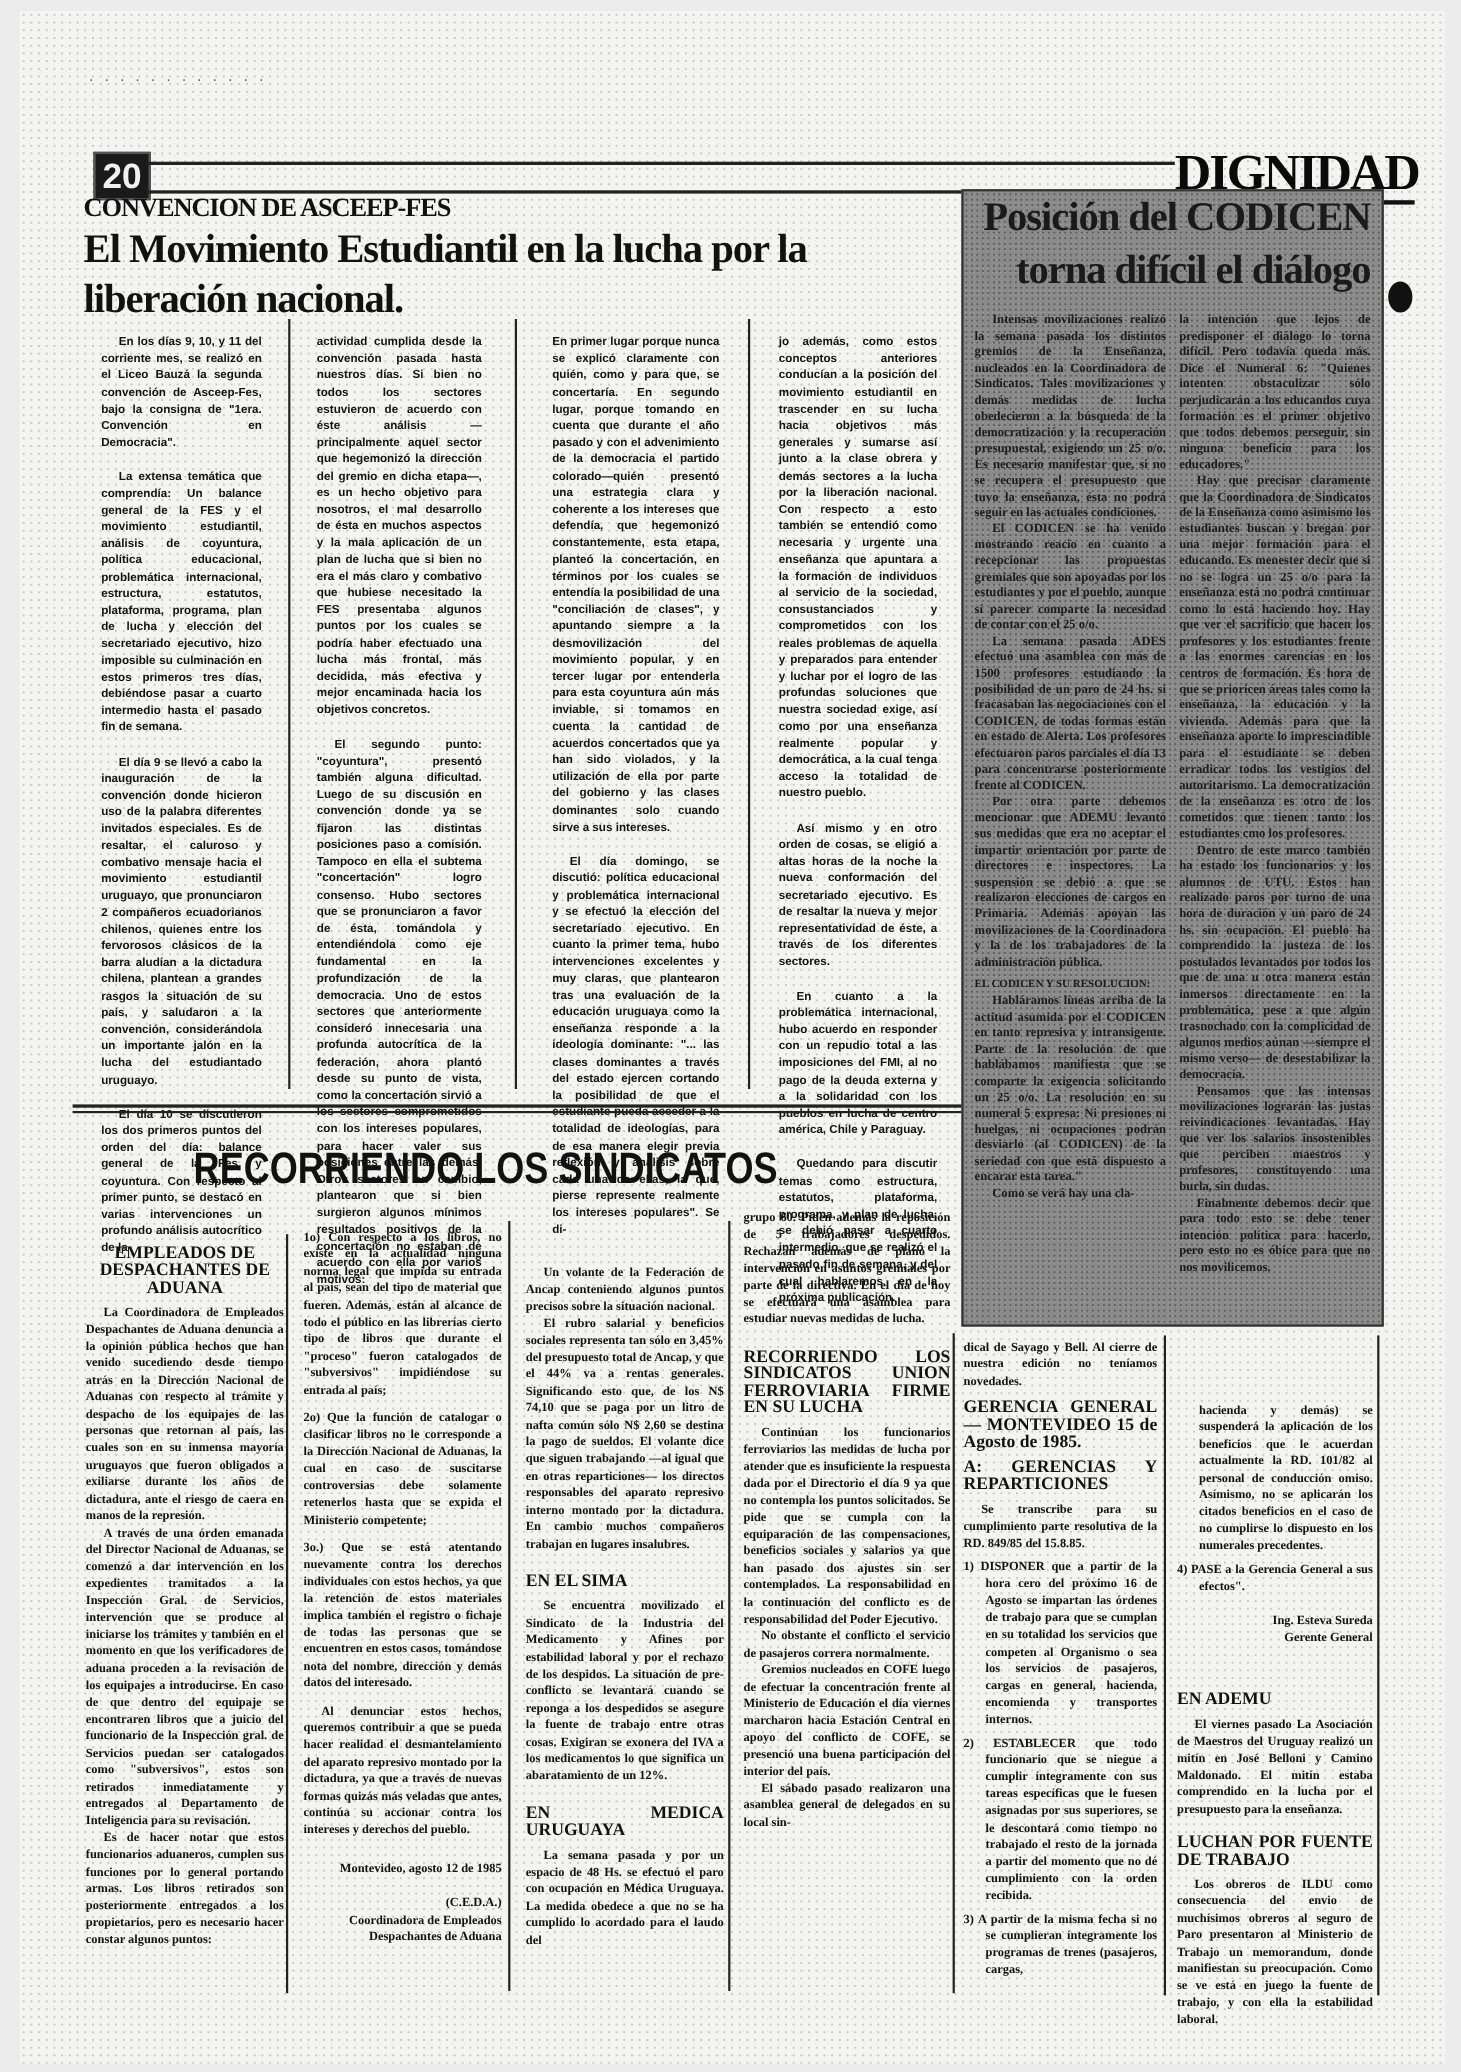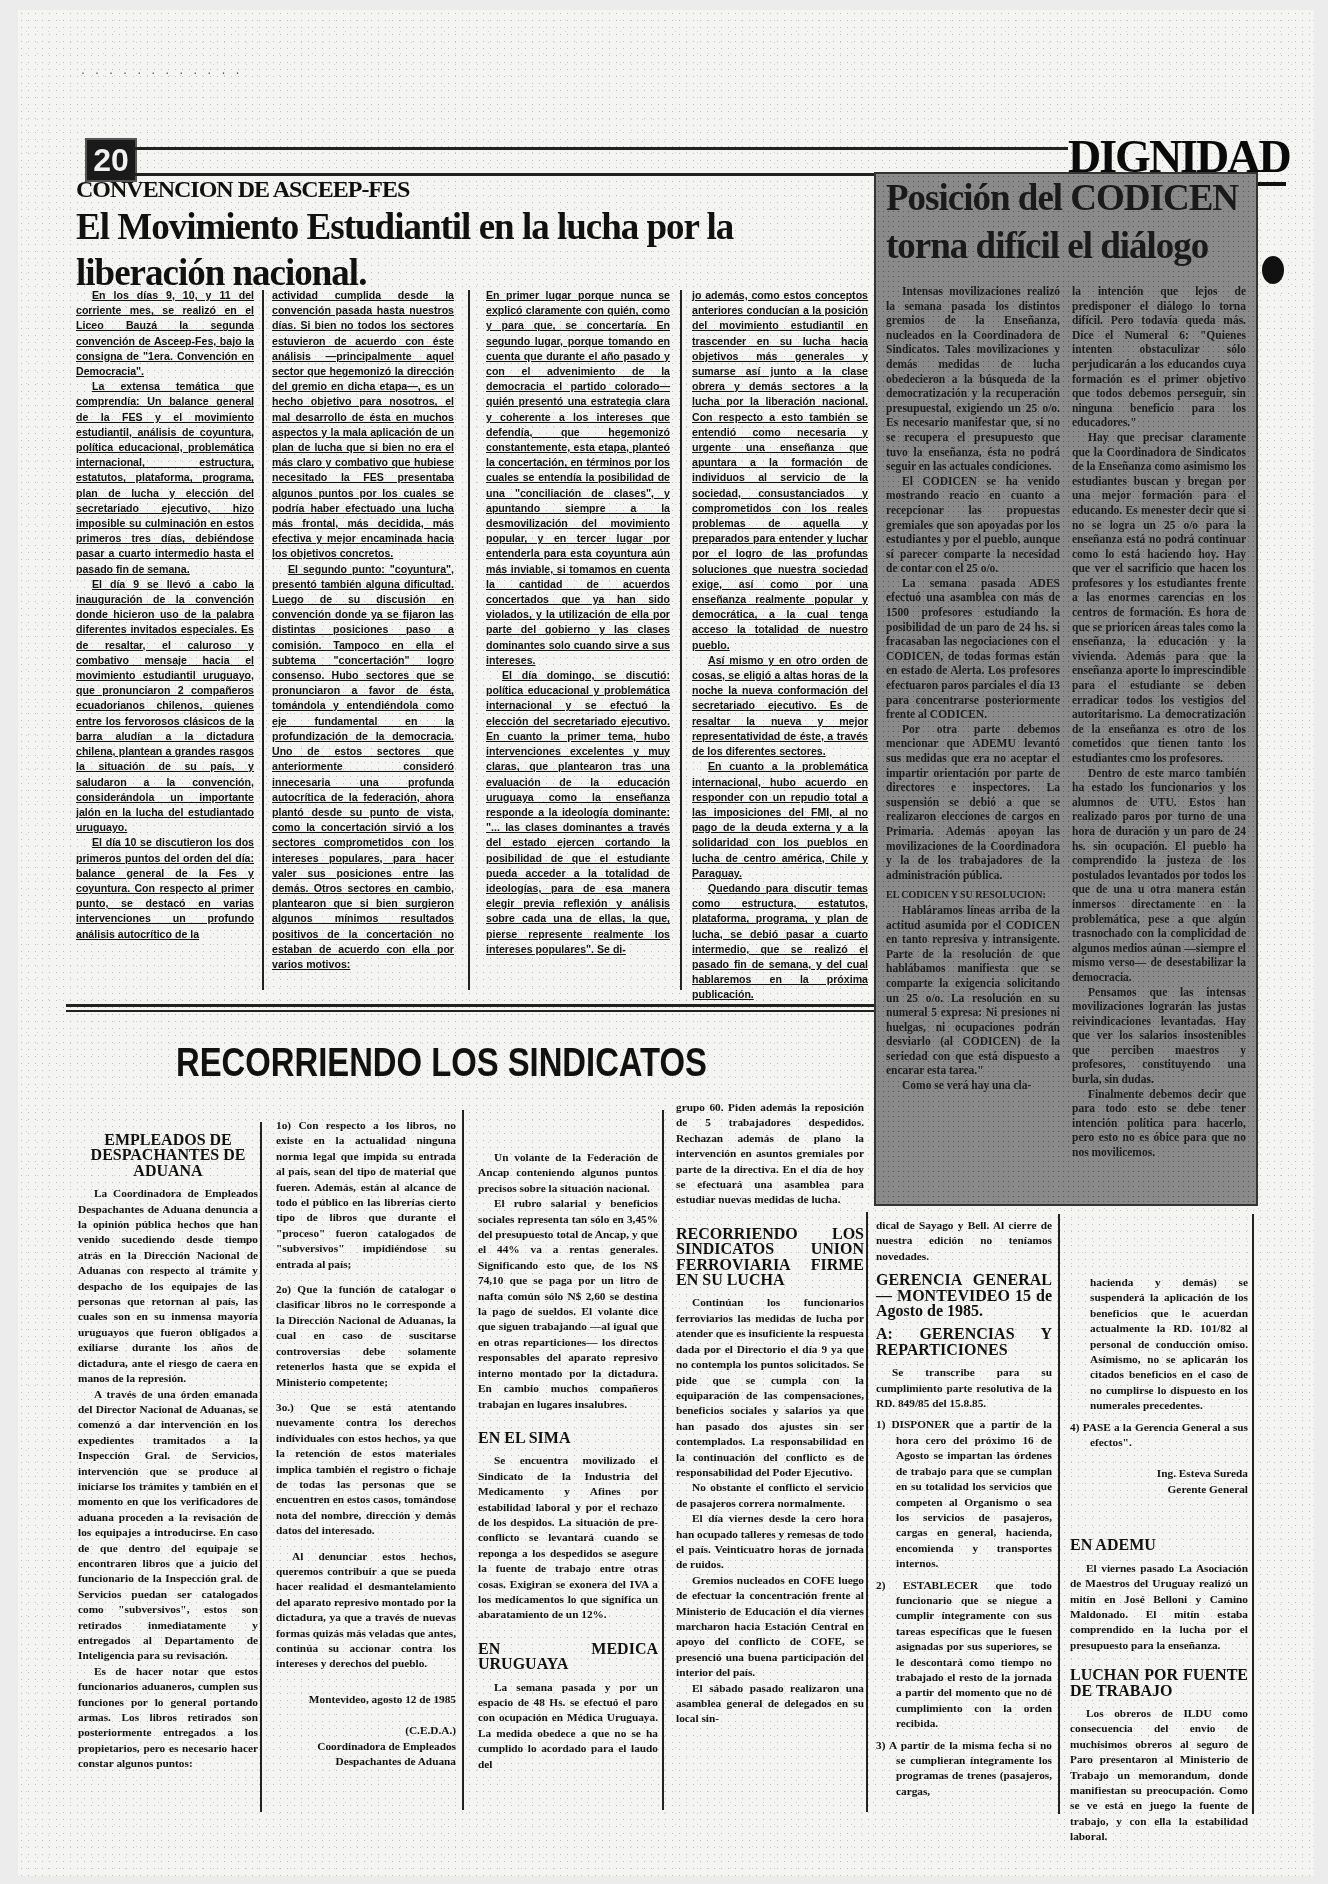--- a/index.html
+++ b/index.html
@@ -28,33 +28,33 @@
   .rule-top2 { position:absolute; left:115px; top:163px; width:935px; height:3px; background:#222; }
   .masthead {
     position:absolute; left:1050px; top:122px; width:218px; height:50px;
     font-family:"Liberation Serif", serif; font-weight:bold; font-size:46px; letter-spacing:-2px;
     color:#0a0a0a; line-height:50px; border-bottom:4px solid #111;
   }
   .kicker { position:absolute; left:76px; top:176px; font-size:24px; font-weight:bold; letter-spacing:-1px; }
   .headline { position:absolute; left:76px; top:204px; width:760px; font-size:37px; font-weight:bold; line-height:46px; letter-spacing:-1px; }
 
   .col { position:absolute; font-family:"Liberation Sans", sans-serif; font-weight:bold; font-size:10.6px; line-height:15.2px; text-align:justify; color:#111; }
-  .col p { margin:0; text-indent:16px;text-decoration:underline; }
+  .col p { margin:16px; text-indent:16px; }
   .vrule { position:absolute; width:2px; background:#222; }
 
   .sidebar {
     position:absolute; left:874px; top:172px; width:380px; height:1030px;
     background:#8a8a8a;
     background-image:
       radial-gradient(#5a5a5a 0.8px, transparent 0.9px),
       radial-gradient(#b0b0b0 0.6px, transparent 0.7px);
     background-size:5px 5px, 4px 4px;
     border:2px solid #333;
   }
-  .sidebar-title { position:absolute; left:10px; top:0px; width:360px; text-align:left; font-size:37px; font-weight:bold; line-height:48px; color:#1a1a1a; letter-spacing:-1px; }
+  .sidebar-title { position:absolute; left:10px; top:0px; width:360px; text-align:right; font-size:37px; font-weight:bold; line-height:48px; color:#1a1a1a; letter-spacing:-1px; }
   .sidebar .scol { position:absolute; font-size:11.5px; line-height:14.6px; font-weight:bold; color:#1b1b1b; text-align:justify; }
   .sidebar .scol p { margin:0; text-indent:16px; }
   .sidebar .scol h4 { margin:6px 0 0 0; font-size:10px; }
   .dot-mark { position:absolute; left:1262px; top:256px; width:22px; height:28px; border-radius:50%; background:#111; }
 
   .hrule-mid1 { position:absolute; left:66px; top:1004px; width:808px; height:3px; background:#222; }
   .hrule-mid2 { position:absolute; left:66px; top:1010px; width:808px; height:2px; background:#222; }
   .section-title {
     position:absolute; left:176px; top:1040px; font-family:"Liberation Sans", sans-serif;
     font-weight:bold; font-size:40px; letter-spacing:0px; transform:scaleX(0.82); transform-origin:left;
@@ -157,21 +157,20 @@
   <h4 style="margin-top:18px">EN MEDICA URUGUAYA</h4>
   <p>La semana pasada y por un espacio de 48 Hs. se efectuó el paro con ocupación en Médica Uruguaya. La medida obedece a que no se ha cumplido lo acordado para el laudo del</p>
 </div>
 <div class="vrule" style="left:662px;top:1110px;height:700px;"></div>
 
 <div class="lcol" style="left:676px;top:1100px;width:188px;">
   <p style="text-indent:0">grupo 60. Piden además la reposición de 5 trabajadores despedidos. Rechazan además de plano la intervención en asuntos gremiales por parte de la directiva. En el día de hoy se efectuará una asamblea para estudiar nuevas medidas de lucha.</p>
   <h4 style="margin-top:18px">RECORRIENDO LOS SINDICATOS UNION FERROVIARIA FIRME EN SU LUCHA</h4>
   <p>Continúan los funcionarios ferroviarios las medidas de lucha por atender que es insuficiente la respuesta dada por el Directorio el día 9 ya que no contempla los puntos solicitados. Se pide que se cumpla con la equiparación de las compensaciones, beneficios sociales y salarios ya que han pasado dos ajustes sin ser contemplados. La responsabilidad en la continuación del conflicto es de responsabilidad del Poder Ejecutivo.</p>
   <p>No obstante el conflicto el servicio de pasajeros correra normalmente.</p>
-  <p>El día viernes desde la cero hora han ocupado talleres y remesas de todo el país. Veinticuatro horas de jornada de ruidos.</p>
   <p>Gremios nucleados en COFE luego de efectuar la concentración frente al Ministerio de Educación el día viernes marcharon hacia Estación Central en apoyo del conflicto de COFE, se presenció una buena participación del interior del país.</p>
   <p>El sábado pasado realizaron una asamblea general de delegados en su local sin-</p>
 </div>
 <div class="vrule" style="left:866px;top:1212px;height:600px;"></div>
 
 <div class="lcol" style="left:876px;top:1218px;width:176px;">
   <p style="text-indent:0">dical de Sayago y Bell. Al cierre de nuestra edición no teníamos novedades.</p>
   <h4>GERENCIA GENERAL — MONTEVIDEO 15 de Agosto de 1985.</h4>
   <h4>A: GERENCIAS Y REPARTICIONES</h4>
   <p>Se transcribe para su cumplimiento parte resolutiva de la RD. 849/85 del 15.8.85.</p>

